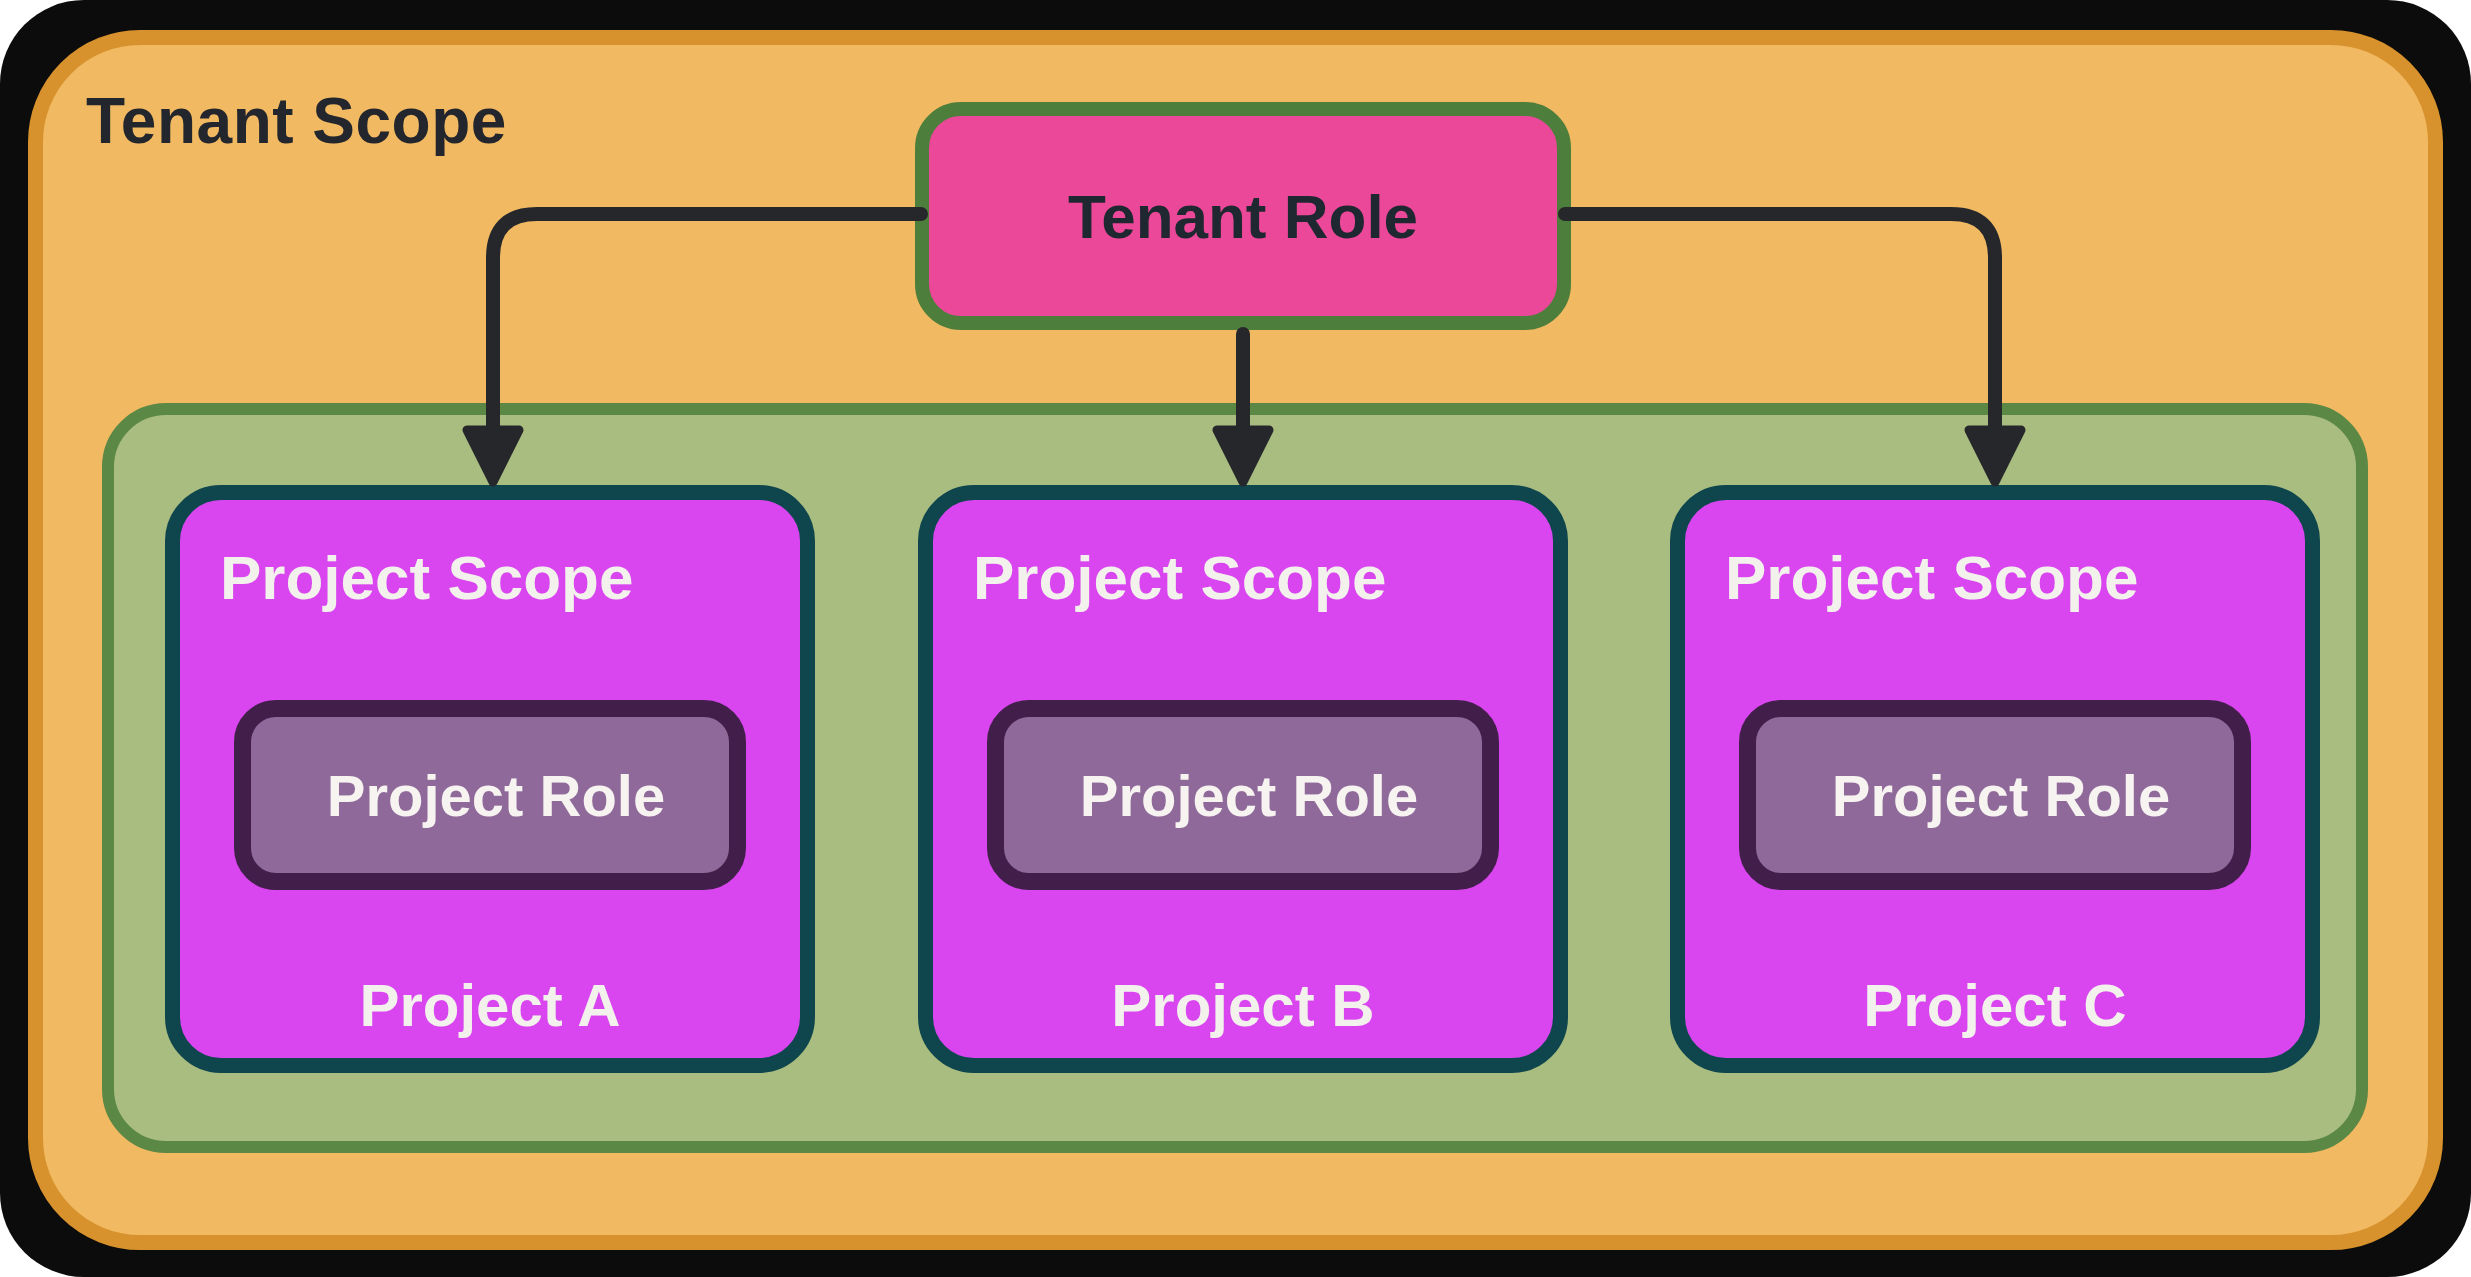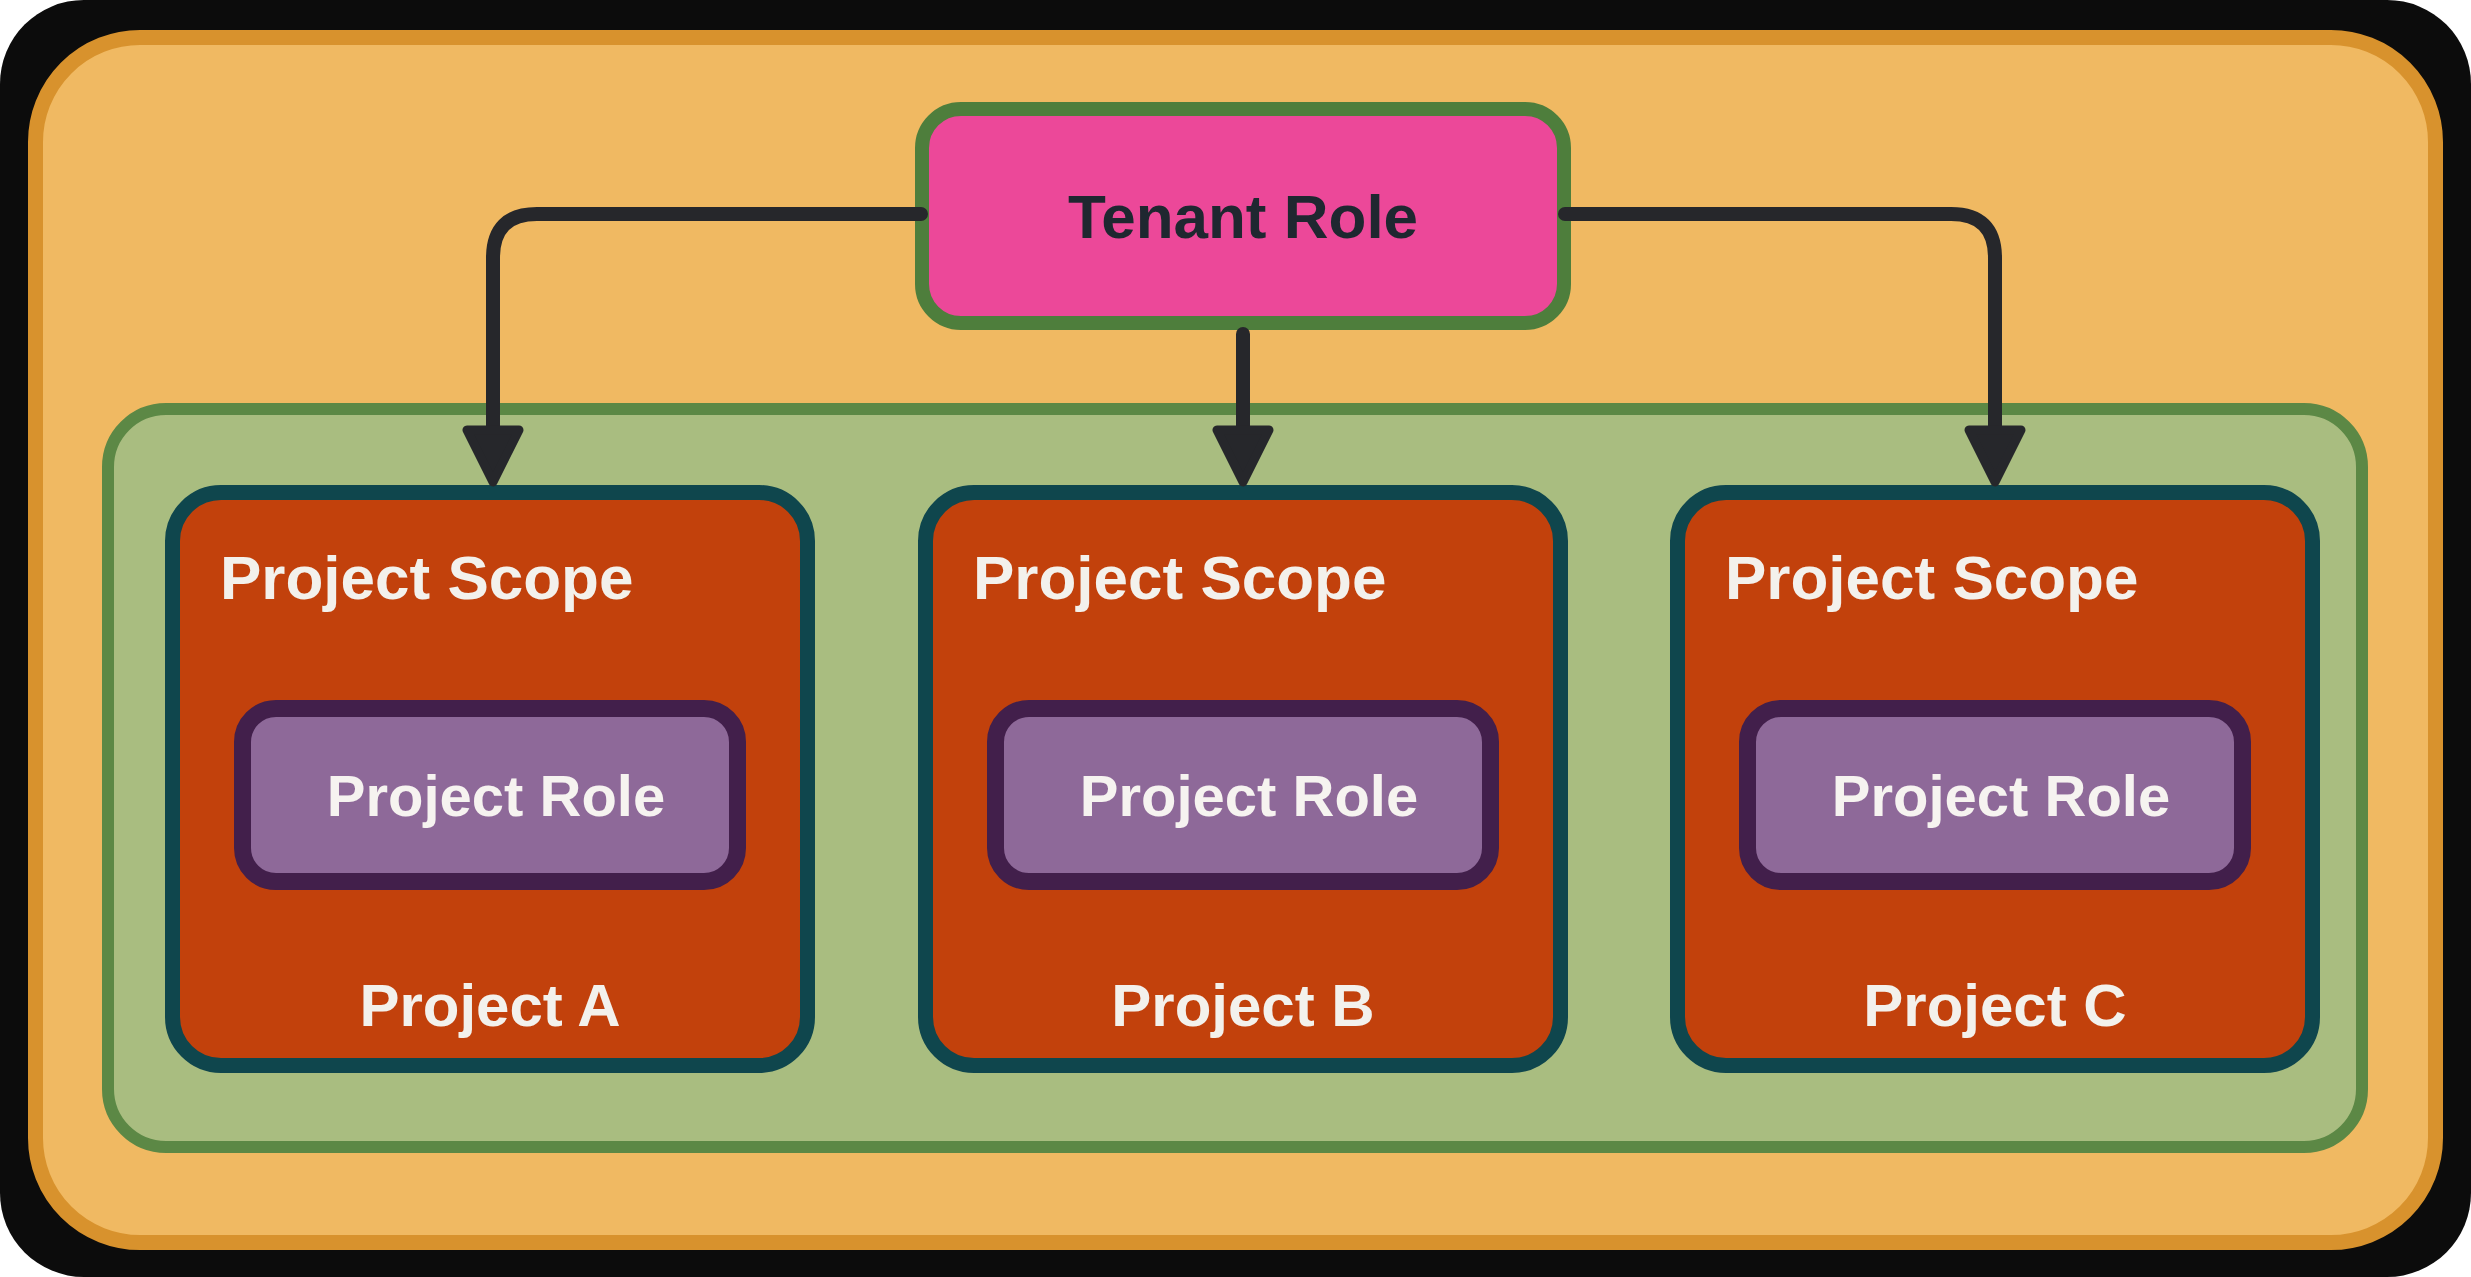--- a/index.html
+++ b/index.html
@@ -51,21 +51,21 @@
     box-sizing:border-box;
     background:#A9BD80;
     border:12px solid #5C8845;
     border-radius:64px;
   }
   
   .project-card{
     position:absolute;
     top:485px;width:650px;height:588px;
     box-sizing:border-box;
-    background:#c2410c;
+    background:#d946ef;
     border:15px solid #0F464D;
     border-radius:56px;
     color:#F3F1EC;
   }
   .card-a{left:165px;}
   .card-b{left:918px;}
   .card-c{left:1670px;}
   .scope-label{
     position:absolute;
     left:40px;top:42px;
@@ -99,20 +99,21 @@
     pointer-events:none;
   }
 </style>
 </head>
 <body>
 
 <div class="stage">
   <div class="frame"></div>
 
   <div class="tenant-scope"></div>
+  <div class="tenant-scope-label">Tenant Scope</div>
 
   <div class="project-container"></div>
 
   <div class="project-card card-a">
     <div class="scope-label">Project Scope</div>
     <div class="project-role">
       <span class="role-label">Project Role</span>
     </div>
     <div class="project-name">Project A</div>
   </div>

